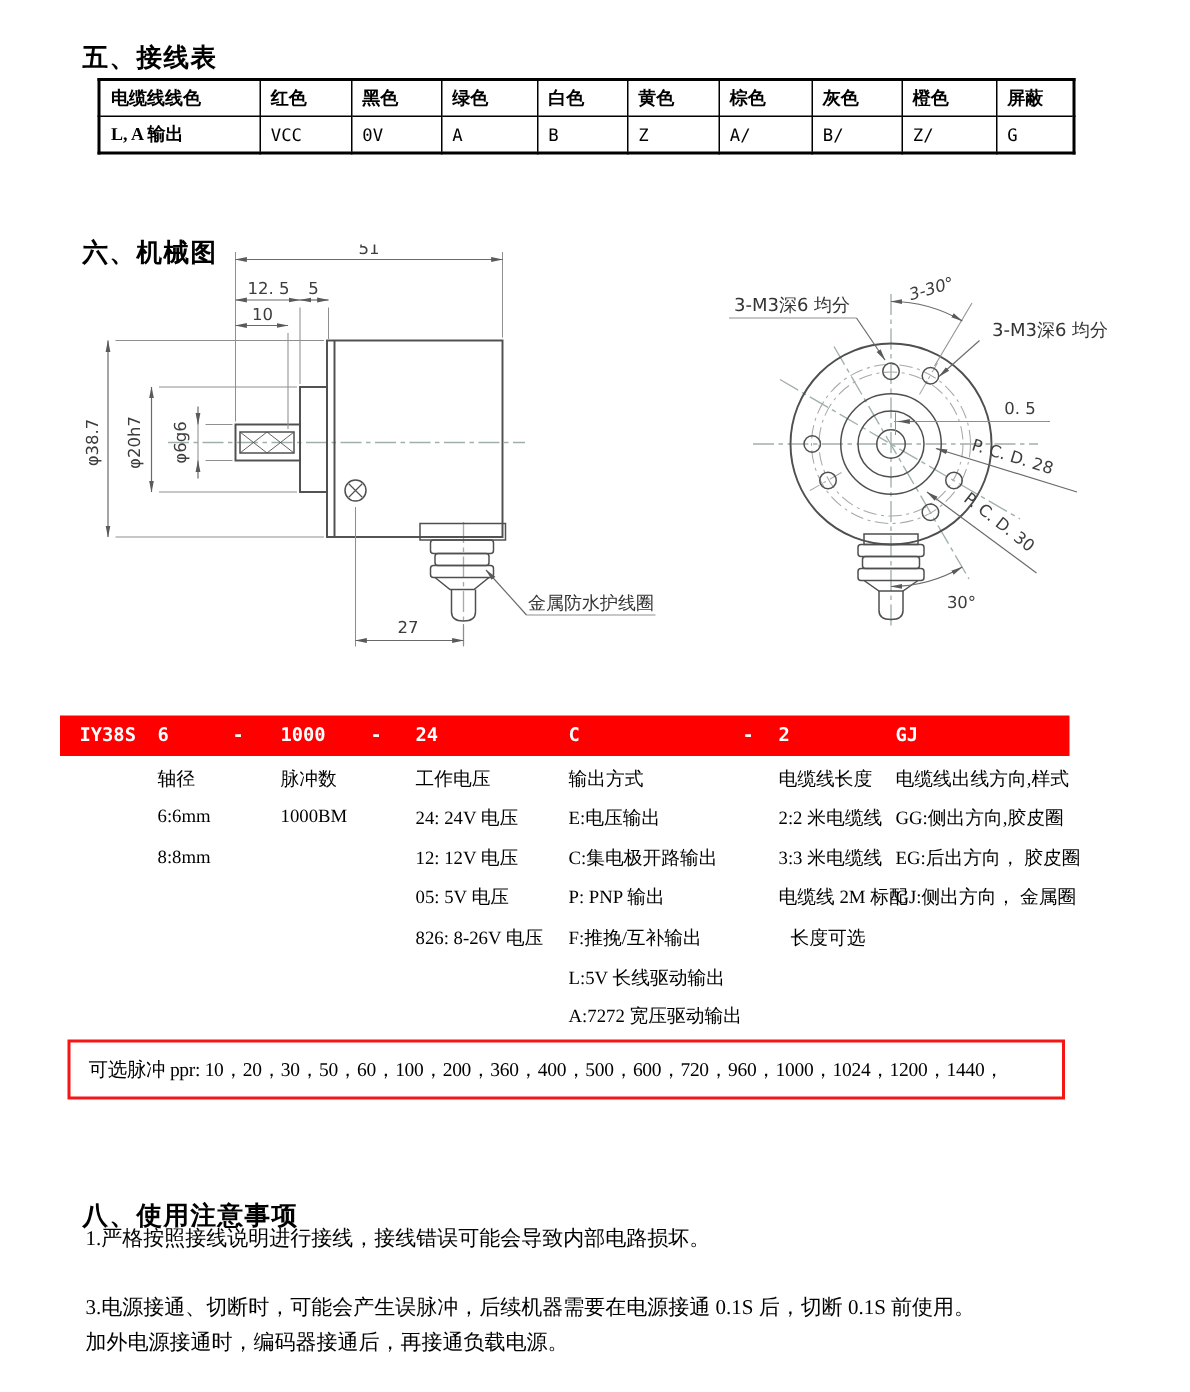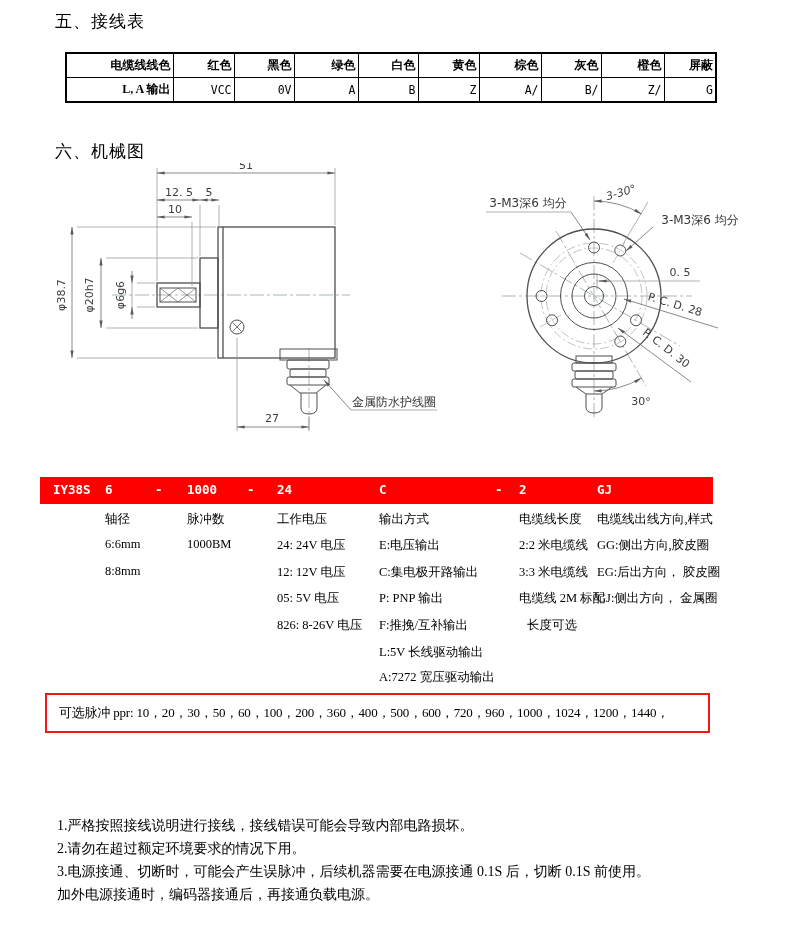--- a/index.html
+++ b/index.html
@@ -1,23 +1,23 @@
 <!DOCTYPE html>
 <html><head>
 <meta charset="utf-8">
 <style>
   html,body{margin:0;padding:0;background:#fff;}
   .page{position:relative;width:793px;height:928px;background:#ffffff;overflow:hidden;
         font-family:"Liberation Serif","DejaVu Serif",serif;color:#000;}
   .h{position:absolute;font-family:"DejaVu Sans","Liberation Sans",sans-serif;
-     font-weight:normal;font-size:17px;letter-spacing:1px;white-space:nowrap;}
+     font-weight:bold;font-size:17px;letter-spacing:1px;white-space:nowrap;margin-top:17px;}
   
   .wiring{position:absolute;left:65px;top:52px;border-collapse:collapse;table-layout:fixed;
           border:2px solid #000;}
-  .wiring th,.wiring td{border:1px solid #000;height:23px;padding:0 2px 0 7px;text-align:right;
+  .wiring th,.wiring td{border:1px solid #000;height:23px;padding:0 2px 0 7px;text-align:left;
           vertical-align:middle;font-size:12px;overflow:hidden;white-space:nowrap;}
   .wiring th{font-weight:bold;}
   .wiring td.lbl{font-weight:bold;font-size:12px;}
   .wiring td.v{font-family:"DejaVu Sans Mono","Liberation Mono",monospace;font-size:11.5px;}
   
   .codebar{position:absolute;left:40px;top:477px;width:673px;height:27px;background:#fe0000;}
   .codebar span{position:absolute;top:5px;color:#ffffff;font-weight:bold;font-size:12.5px;
           font-family:"DejaVu Sans Mono","Liberation Mono",monospace;white-space:nowrap;}
   .oi{position:absolute;font-size:12.5px;white-space:nowrap;}
   
@@ -261,19 +261,19 @@
   <span class="oi" style="left:527px;top:617px">长度可选</span>
 
   <span class="oi" style="left:597px;top:537px">GG:侧出方向,胶皮圈</span>
   <span class="oi" style="left:597px;top:564px">EG:后出方向， 胶皮圈</span>
   <span class="oi" style="left:597px;top:590px">GJ:侧出方向， 金属圈</span>
 
   <div class="pprbox">
     <div>可选脉冲 ppr: 10，20，30，50，60，100，200，360，400，500，600，720，960，1000，1024，1200，1440，</div>
   </div>
 
+  <div class="h" style="left:55px;top:782px;">八、使用注意事项</div>
 
   <div class="note" style="top:817px">1.严格按照接线说明进行接线，接线错误可能会导致内部电路损坏。</div>
-  <div class="note" style="top:840px">2.请勿在超过额定环境要求的情况下用。</div>
   <div class="note" style="top:863px">3.电源接通、切断时，可能会产生误脉冲，后续机器需要在电源接通 0.1S 后，切断 0.1S 前使用。</div>
   <div class="note" style="top:886px">加外电源接通时，编码器接通后，再接通负载电源。</div>
 
 </div>
 
 </body></html>

